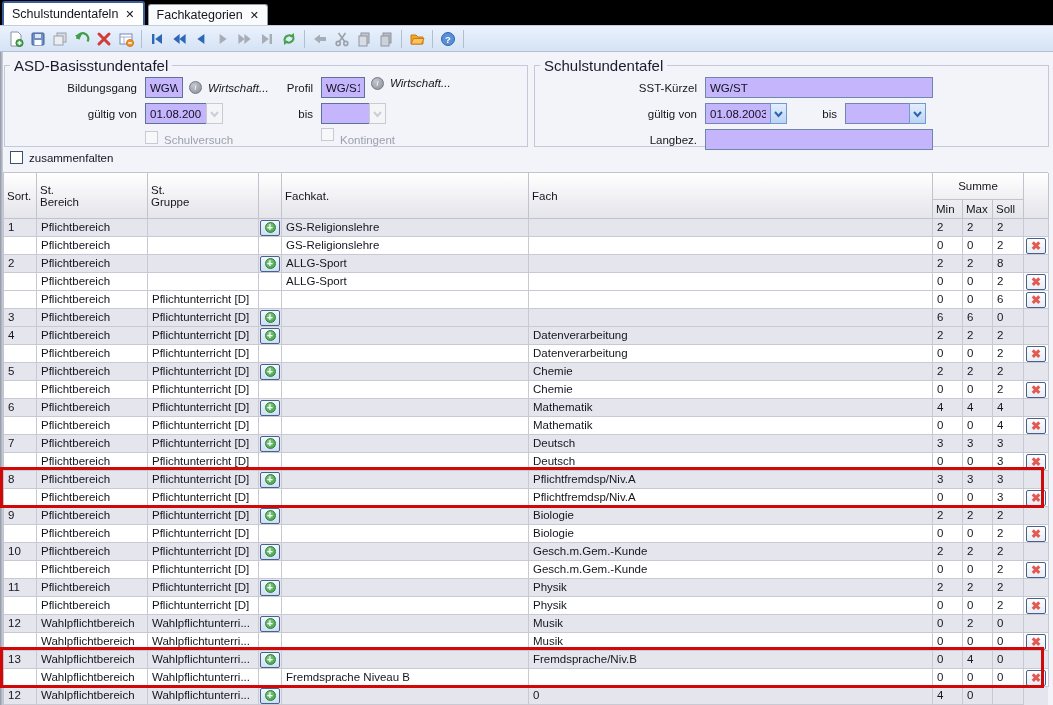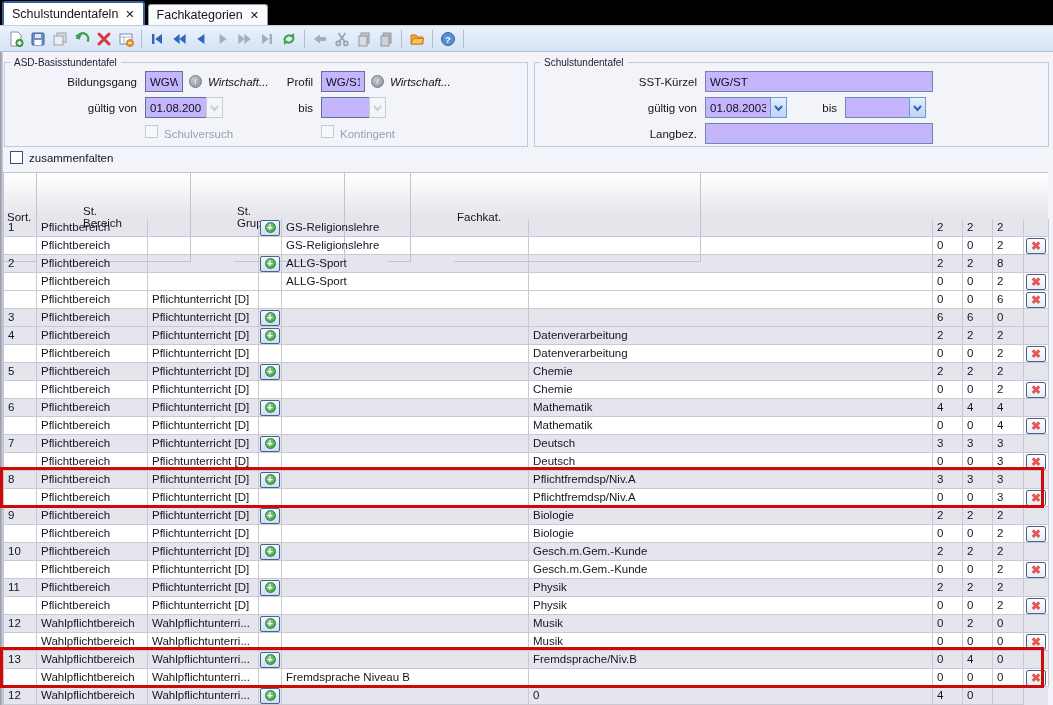--- a/index.html
+++ b/index.html
@@ -18,28 +18,28 @@
   .toolbar { height:26px; background:linear-gradient(#eaf2fc,#d5e3f5); border-bottom:1px solid #b3bfd1;
              display:flex; align-items:center; padding-left:5px; }
   .tbtn { width:22px; height:22px; display:flex; align-items:center; justify-content:center; background:transparent; border:none; cursor:pointer; }
   .tsep { width:1px; height:18px; background:#b3bfd1; margin:0 4px; }
 
   
   .workarea { position:relative; height:653px; background:#f3f3fa; }
   .left-strip { position:absolute; left:0; top:0; width:3px; height:653px; background:linear-gradient(to right,#8f95a3,#cfd3dc); }
 
   fieldset { position:absolute; border:1px solid #c3c9d8; padding:0; background:transparent; }
-  legend { font-size:10px; color:#1b1b2e; margin-left:5px; padding:0 4px; }
+  legend { font-size:15px; color:#1b1b2e; margin-left:5px; padding:0 4px; }
   .fs-left  { left:4px;  top:5px; width:524px; height:90px; }
   .fs-right { left:534px; top:5px; width:515px; height:90px; }
 
   .f-row { display:flex; align-items:center; height:25px; margin-top:1px; }
   .lab { text-align:right; padding-right:8px; white-space:nowrap; }
   .lab1 { width:140px; } .seg1 { width:130px; display:flex; align-items:center; }
-  .lab2 { width:46px; }  .seg2 { flex:1; display:flex; align-items:center; }
+  .lab2 { width:46px; }  .seg2 { flex:1; display:flex; align-items:flex-start; }
   .labR { width:170px; }
 
   .inp { height:21px; border:1px solid #5c7396; background:#c4b5fd; font-family:inherit; font-size:11.5px; padding:0 4px; color:#101020; }
   .inpR { border-color:#6f87ad; }
   .combo { display:flex; align-items:center; }
   .combo .inp { border-right:none; }
   .dd-btn { width:17px; height:21px; display:flex; align-items:center; justify-content:center; border:1px solid #6f9ad2;
             background:linear-gradient(#e3eefc,#bcd4f2); cursor:pointer; }
   .dd-btn.disabled { border-color:#c6cbd4; background:#f4f5f7; cursor:default; }
   .hint { font-style:italic; margin-left:6px; white-space:nowrap; overflow:hidden; }
@@ -49,21 +49,21 @@
   .chk { width:13px; height:13px; border:1px solid #3c4f74; background:#fff; display:inline-block; flex:none; }
   .chk.disabled { border-color:#c5cad3; background:#f7f8fa; }
   .chk-lab { margin-left:6px; }
   .dis-text { color:#9ba1ac;margin-top:6px; }
   .zusammen { position:absolute; left:10px; top:99px; display:flex; align-items:center; }
 
   
   .grid { position:absolute; left:3px; top:120px; width:1045px; height:533px; background:#fff; border-left:1px solid #c2c3cc; }
   .thead { display:grid; grid-template-columns:33px 111px 111px 23px 247px 404px 30px 30px 31px 25px;
            grid-template-rows:27px 19px; height:47px; background:linear-gradient(#ffffff,#e4e4ea);
-           border-top:1px solid #c2c3cc; font-size:11.5px;gap:43px; }
+           border-top:1px solid #c2c3cc; font-size:11.5px; }
   .th { border-right:1px solid #c2c3cc; border-bottom:1px solid #c2c3cc; padding:1px 3px; display:flex; flex-direction:column; justify-content:center; overflow:hidden; }
   .th.span2 { grid-row:1 / 3; }
   .th-summe { grid-column:7 / 10; grid-row:1; border-right:1px solid #c2c3cc; border-bottom:1px solid #c2c3cc; display:flex; align-items:center; justify-content:center; }
   .th-sub { grid-row:2; border-right:1px solid #c2c3cc; border-bottom:1px solid #c2c3cc; padding:1px 3px; display:flex; align-items:center; }
 
   .tbody { }
   .tr { display:grid; grid-template-columns:33px 111px 111px 23px 247px 404px 30px 30px 31px 25px; height:18px; background:#fff; }
   .tr.shaded { background:#e5e5ee; }
   .td { border-right:1px solid #c9c9d3; border-bottom:1px solid #c9c9d3; padding:0 4px; line-height:17px;
         white-space:nowrap; overflow:hidden; font-size:11.5px; }
@@ -324,20 +324,23 @@
           <span>Bereich</span>
         </div>
       <div class="th span2">
           <span>St.</span>
           <span>Gruppe</span>
         </div>
       <div class="th span2"></div>
       <div class="th span2">
           <span>Fachkat.</span>
         </div>
+      <div class="th span2">
+          <span>Fach</span>
+        </div>
       <div class="th-summe">
           <span>Summe</span>
         </div>
       <div class="th-sub" style="grid-column:7">
           <span>Min</span>
         </div>
       <div class="th-sub" style="grid-column:8">
           <span>Max</span>
         </div>
       <div class="th-sub" style="grid-column:9">

